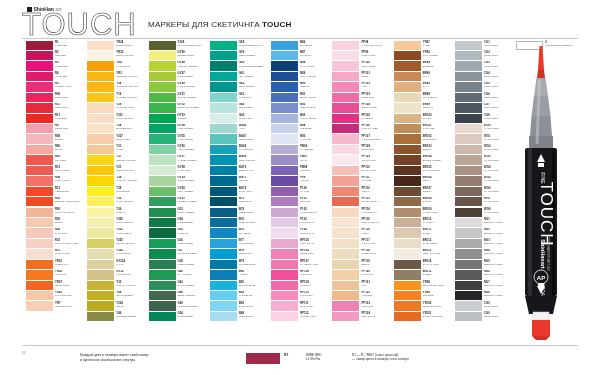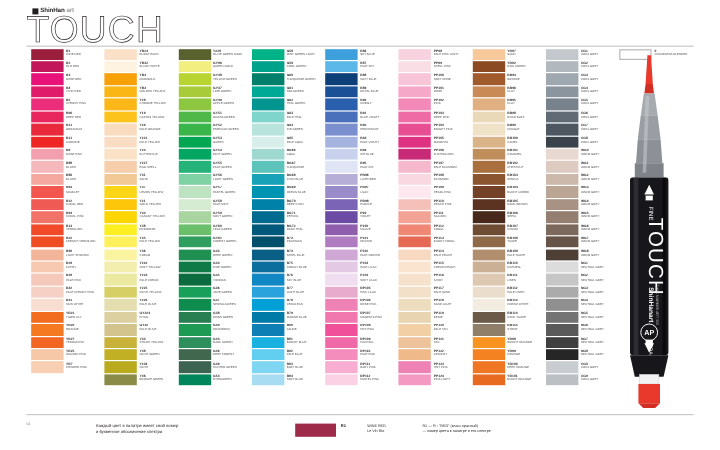--- a/index.html
+++ b/index.html
@@ -70,20 +70,21 @@
 </head>
 <body>
 
 <div id="header">
   <div id="logo-block">
     <div id="logo-square"></div>
     <span id="logo-shinhan">ShinHan</span>
       <span id="logo-art">art</span>
   </div>
   <div id="touch-word">TOUCH</div>
+  <div id="header-tagline"><span>МАРКЕРЫ ДЛЯ СКЕТИЧНГА </span><b>TOUCH</b></div>
   <div id="header-rule"></div>
 </div>
 
 <div id="grid">
     <div class="col">
       <div class="cell">
         <div class="sw" style="background: rgb(155, 31, 61);"></div>
         <div class="meta">
           <div class="code">R1</div>
           <div class="nm">WINE RED</div>

